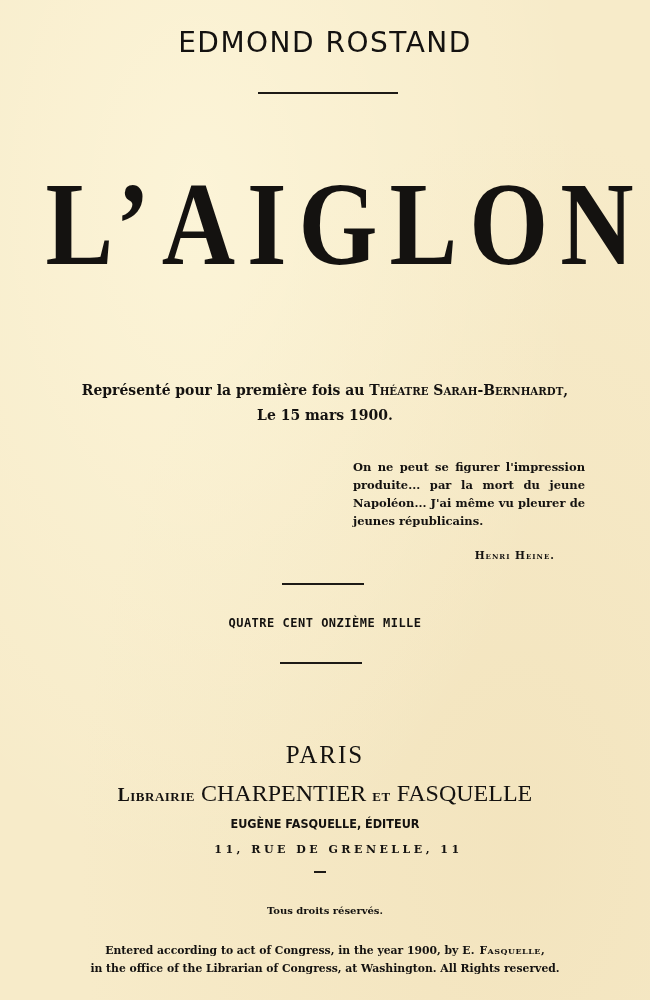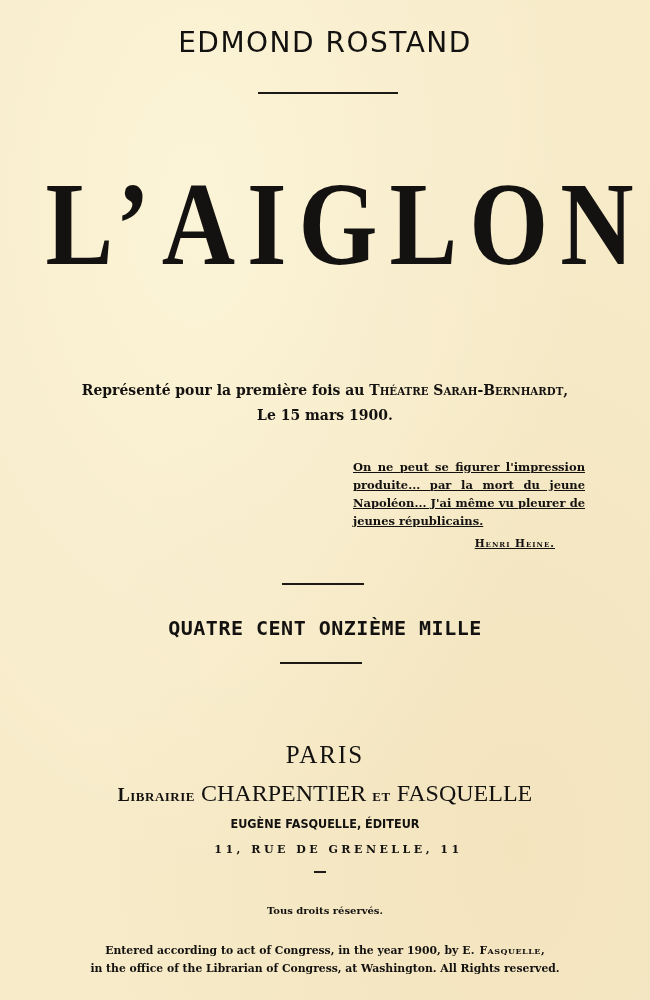--- a/index.html
+++ b/index.html
@@ -39,28 +39,28 @@
   }
   .performed .sc { font-variant: small-caps; }
   .date {
     top: 407px; font-family: "DejaVu Serif", serif; font-weight: bold; font-size: 14px;
   }
   .epigraph {
     position: absolute; left: 353px; top: 458px; width: 232px;
     font-family: "DejaVu Serif", serif; font-weight: bold; font-size: 11.5px;
     line-height: 18px; text-align: justify;
   }
-  .epigraph p { margin: 0; text-decoration: underline; }
+  .epigraph p { margin: 0; }
   .epigraph .sig {
-    text-align: right; margin-top: 4px; padding-right: 30px;
+    text-align: right; margin-top: 16px; padding-right: 30px;
     font-variant: small-caps; font-size: 10.5px; letter-spacing: 1px;
   }
   .edition {
     top: 616px; font-family: "DejaVu Sans Mono", monospace; font-weight: bold;
-    font-size: 20px; letter-spacing: 0.5px; text-align: center;
+    font-size: 12px; letter-spacing: 0.5px; text-align: center;
   }
   .city {
     top: 741px; font-family: "Liberation Serif", serif; font-size: 25px;
     letter-spacing: 2px;
   }
   .publisher {
     top: 780px; font-family: "Liberation Serif", serif; font-size: 24px;
   }
   .publisher .sc { font-variant: small-caps; font-weight: bold; font-size: 18px; letter-spacing: 0.5px; }
   .editor {

